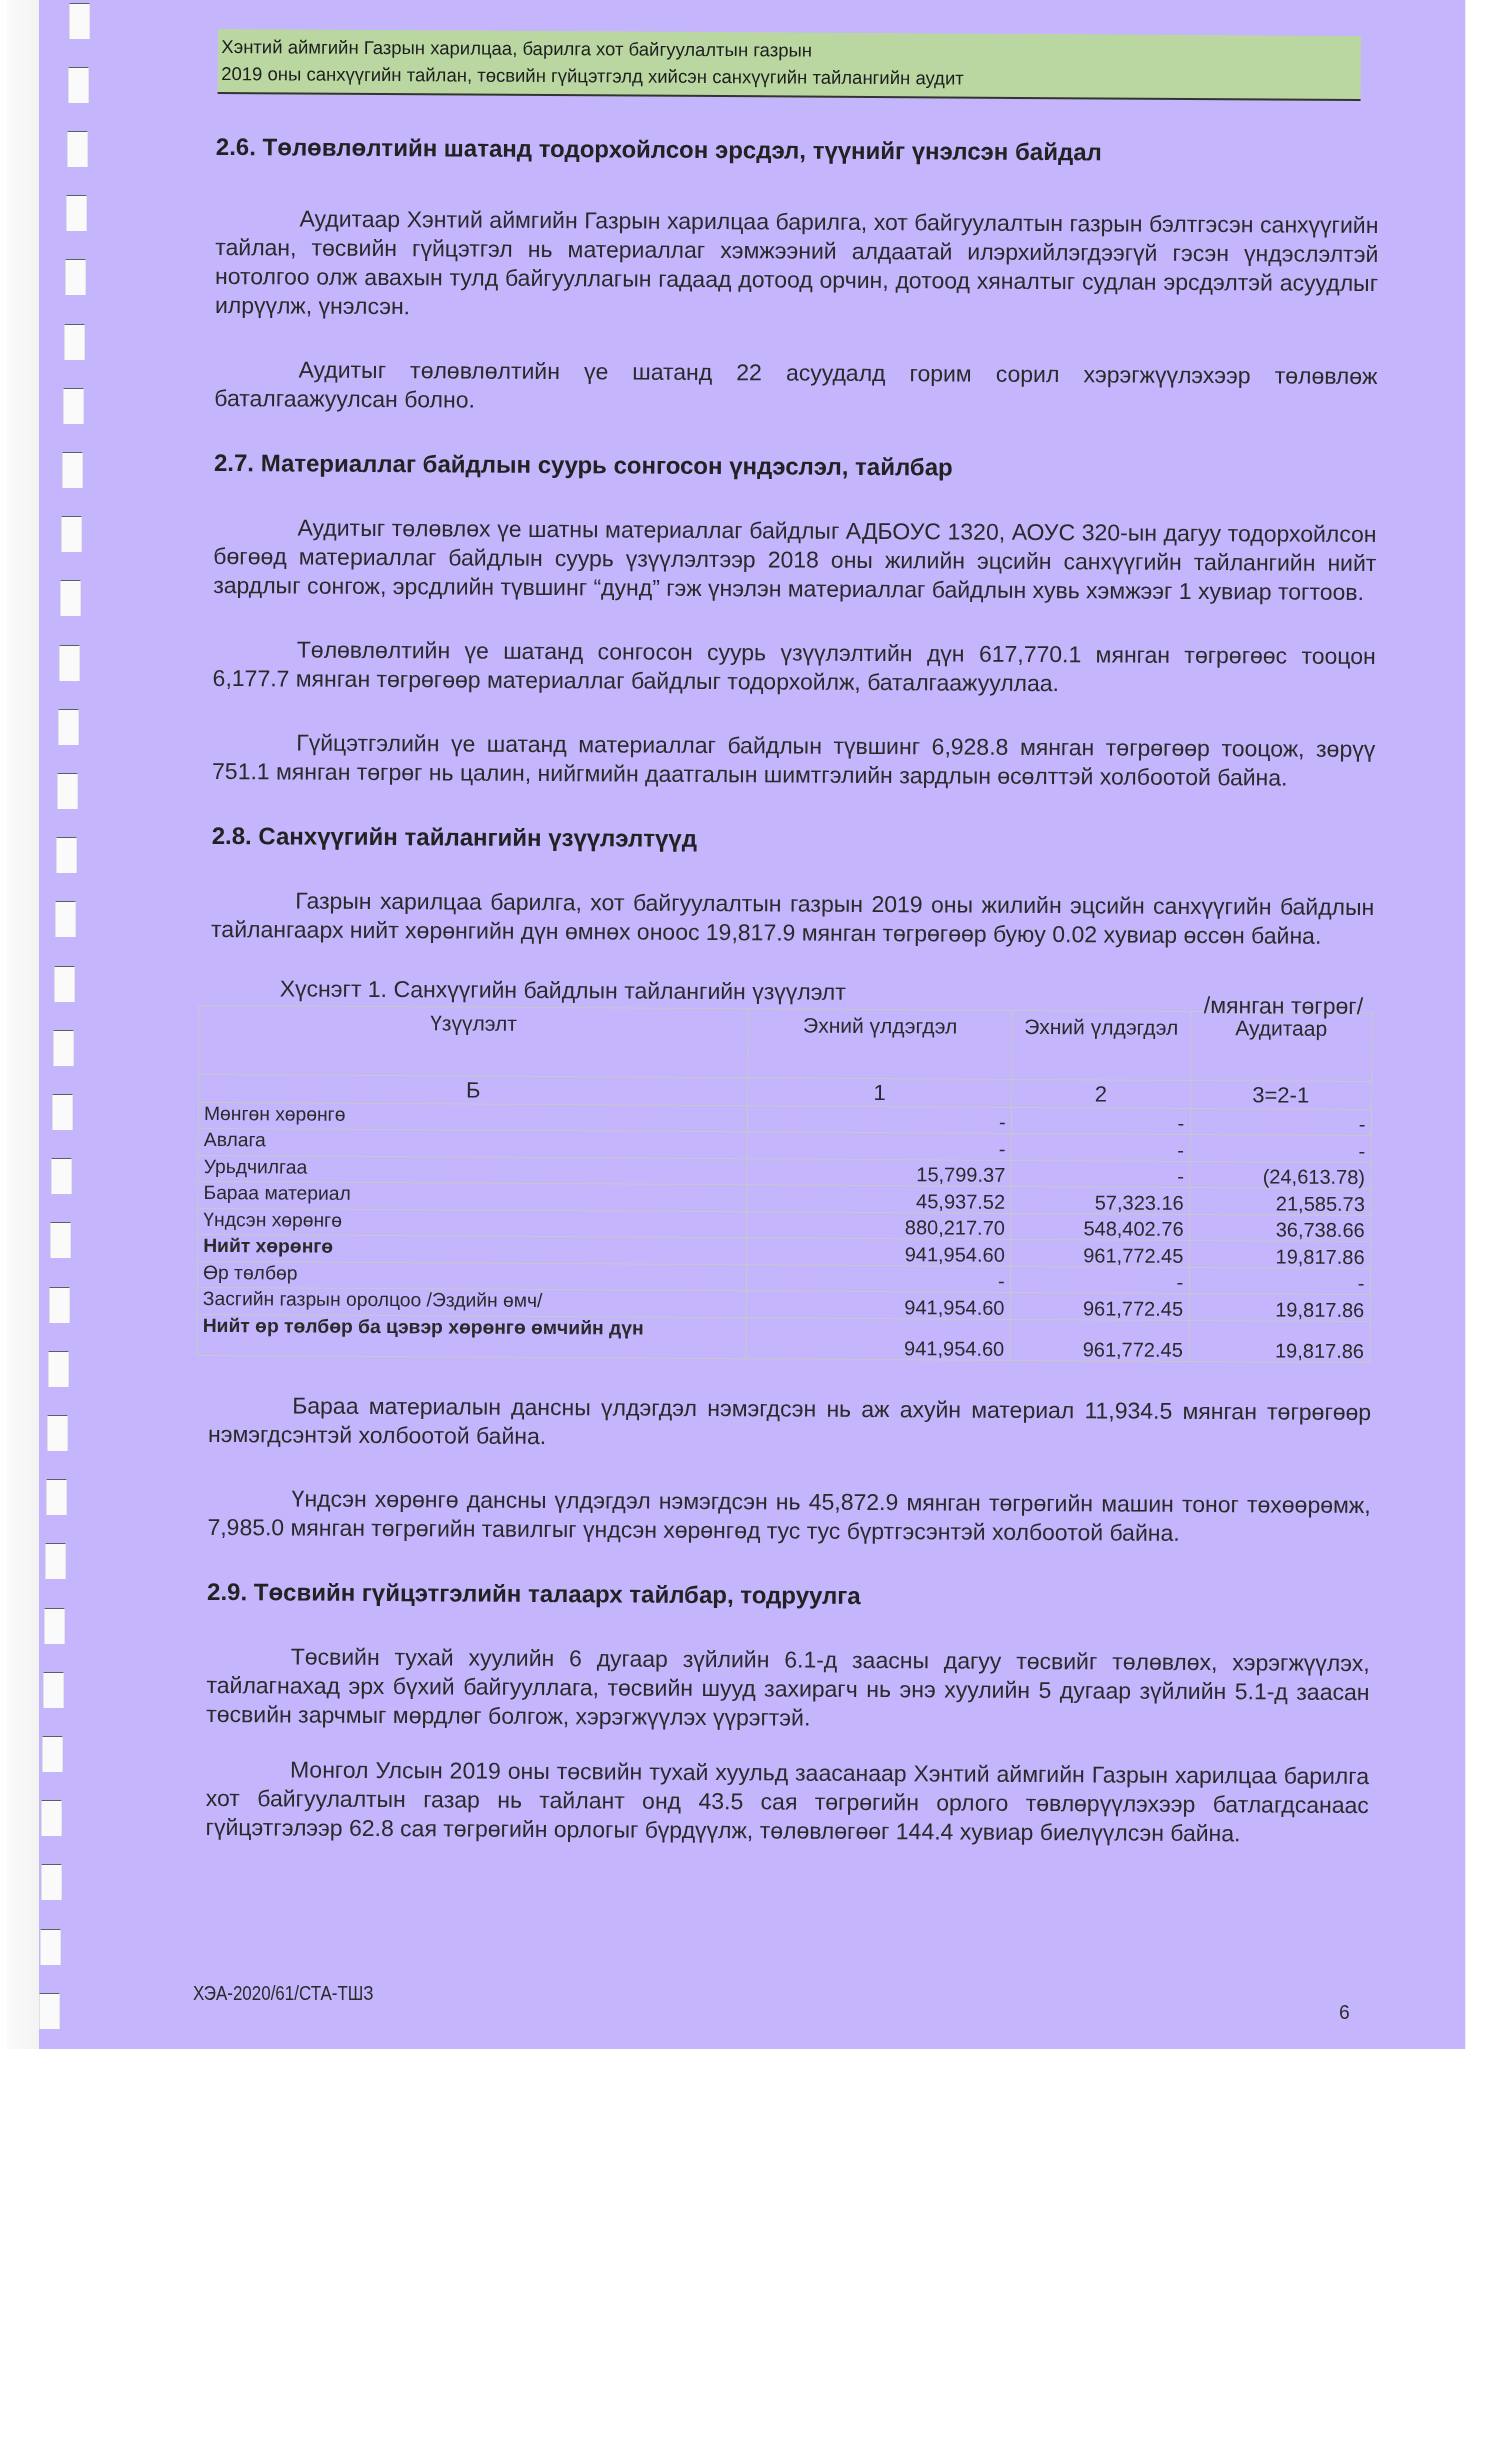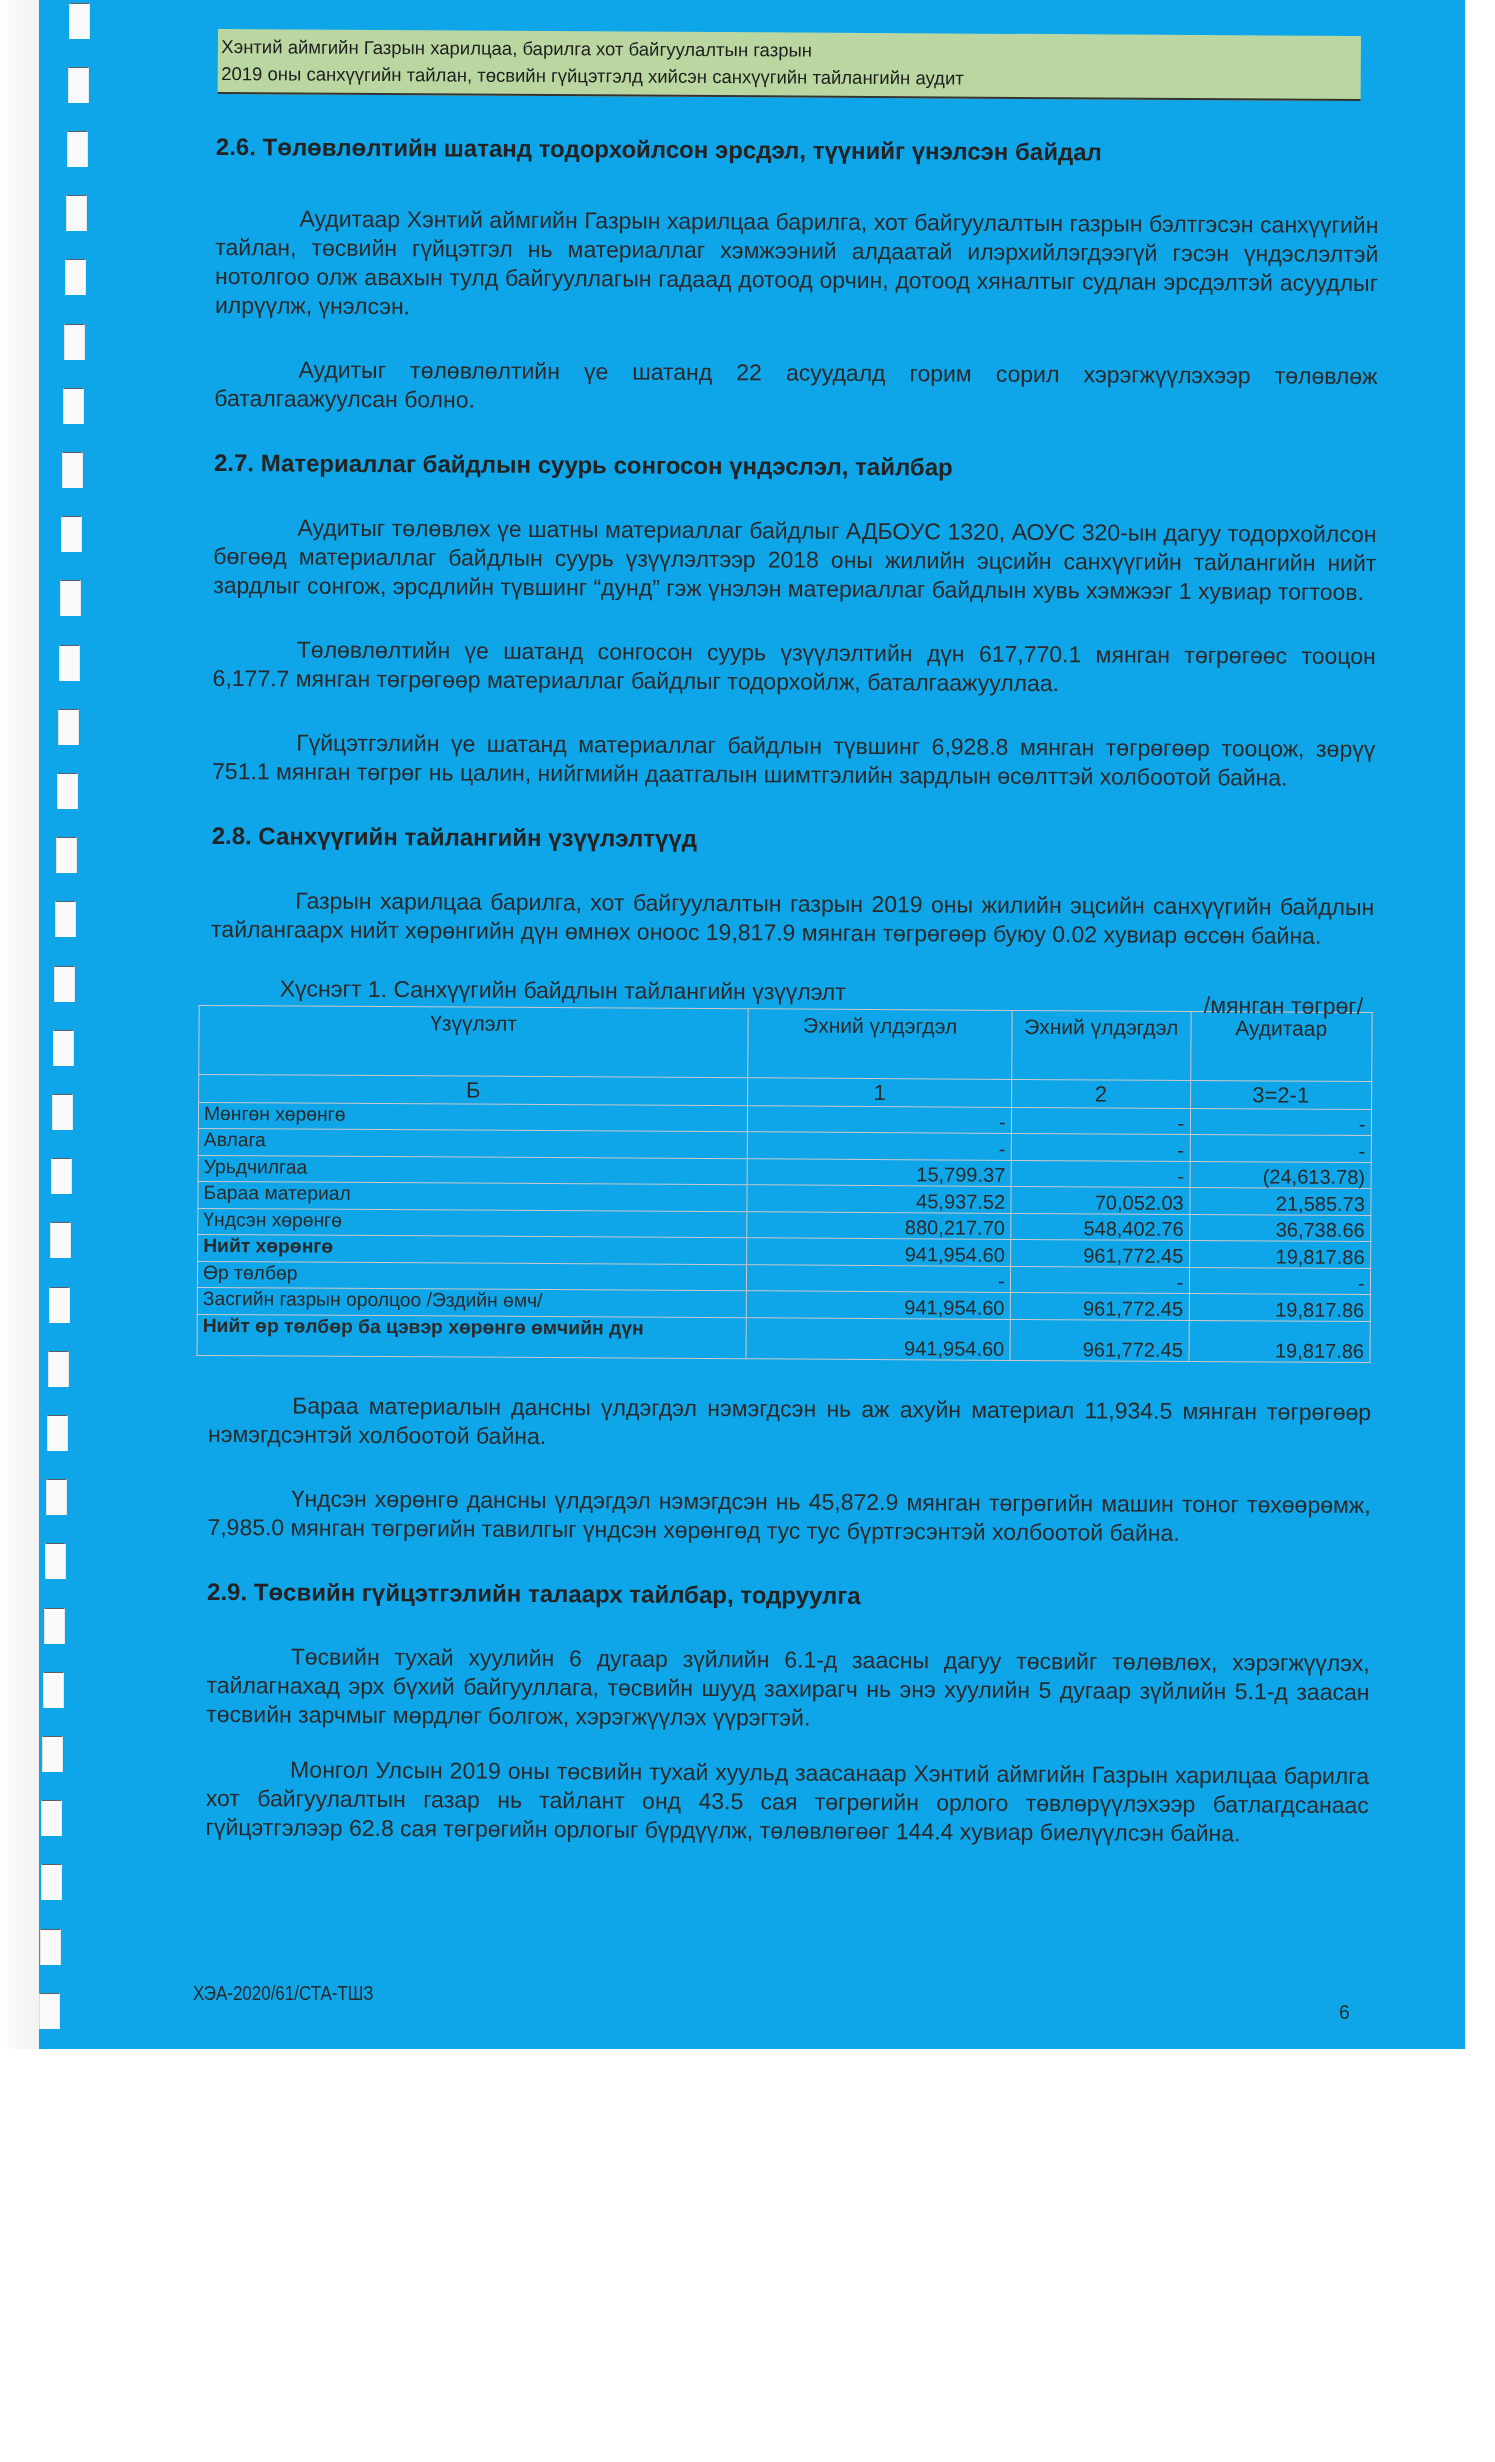--- a/index.html
+++ b/index.html
@@ -1,19 +1,19 @@
 <!DOCTYPE html>
 <html style="font-size:14px"><head>
 <meta charset="utf-8">
 <style>
   html, body { margin: 0; padding: 0; background: #ffffff; }
   body { width: 1495px; height: 2462px; position: relative; overflow: hidden;
          font-family: "Liberation Sans", sans-serif; color: #2b2b2b; }
   .scan-page { position: absolute; left: 7px; top: 0; width: 1458px; height: 2049px;
-               background: #0ea5e9; border-right: 0.9px solid #f1f1f1; }
+               background: #c4b5fd; border-right: 0.9px solid #f1f1f1; }
   .binding-strip { position: absolute; left: 0; top: 0; width: 32px; height: 2049px;
                    background: linear-gradient(to right, #fbfbfb, #f3f3f3); }
   .hole { position: absolute; width: 19.3px; height: 35px; background: #fafafa;
           border-top: 1.8px solid #5a5e66; border-left: 0.9px solid #e0e0e0; border-right: 0.9px solid #e6e6e6; }
 
   .running-header { position: absolute; left: 211px; top: 29px; width: 1143px; height: 65px;
                     background: #bad7a2; border-bottom: 2.6px solid #333; padding: 3.5px 0 0 3.5px; box-sizing: border-box;
                     transform: rotate(0.35deg); transform-origin: left top; }
   .running-header div { font-size: 18.5px; line-height: 27px; color: #1e1e1e; white-space: nowrap; }
 
@@ -145,21 +145,21 @@
           </tr>
           <tr class="row">
             <td class="col-label">Урьдчилгаа</td>
             <td class="num">15,799.37</td>
             <td class="num">-</td>
             <td class="num">(24,613.78)</td>
           </tr>
           <tr class="row">
             <td class="col-label">Бараа материал</td>
             <td class="num">45,937.52</td>
-            <td class="num">70,052.03</td>
+            <td class="num">57,323.16</td>
             <td class="num">21,585.73</td>
           </tr>
           <tr class="row">
             <td class="col-label">Үндсэн хөрөнгө</td>
             <td class="num">880,217.70</td>
             <td class="num">548,402.76</td>
             <td class="num">36,738.66</td>
           </tr>
           <tr class="row bold">
             <td class="col-label">Нийт хөрөнгө</td>

